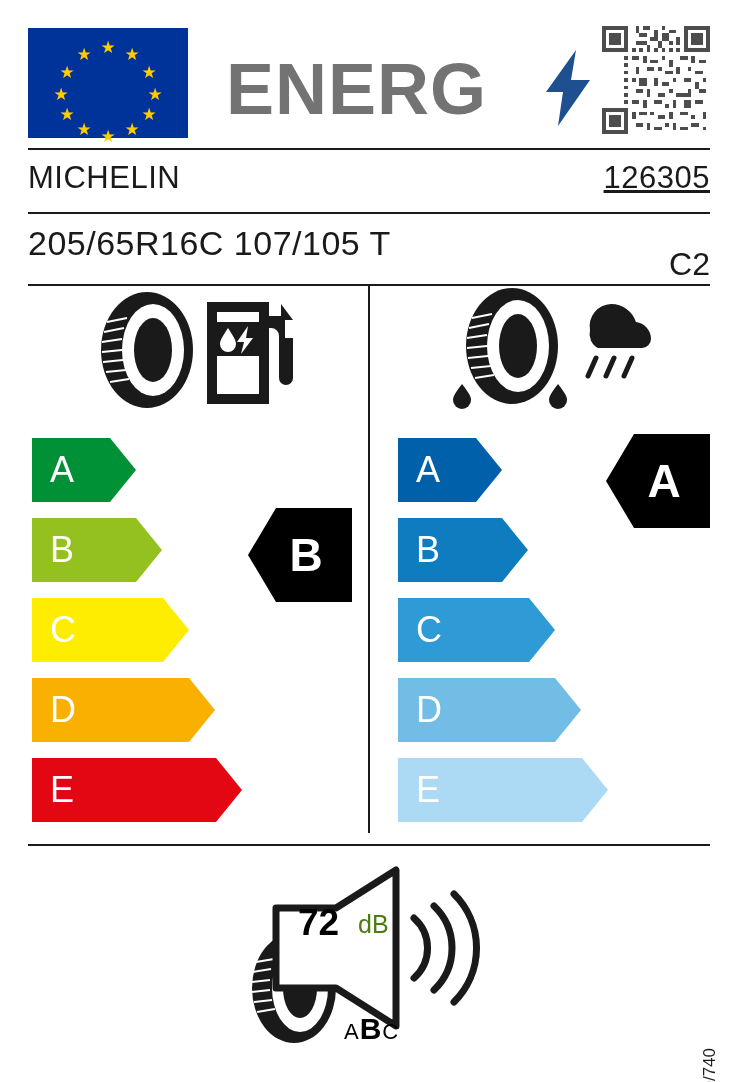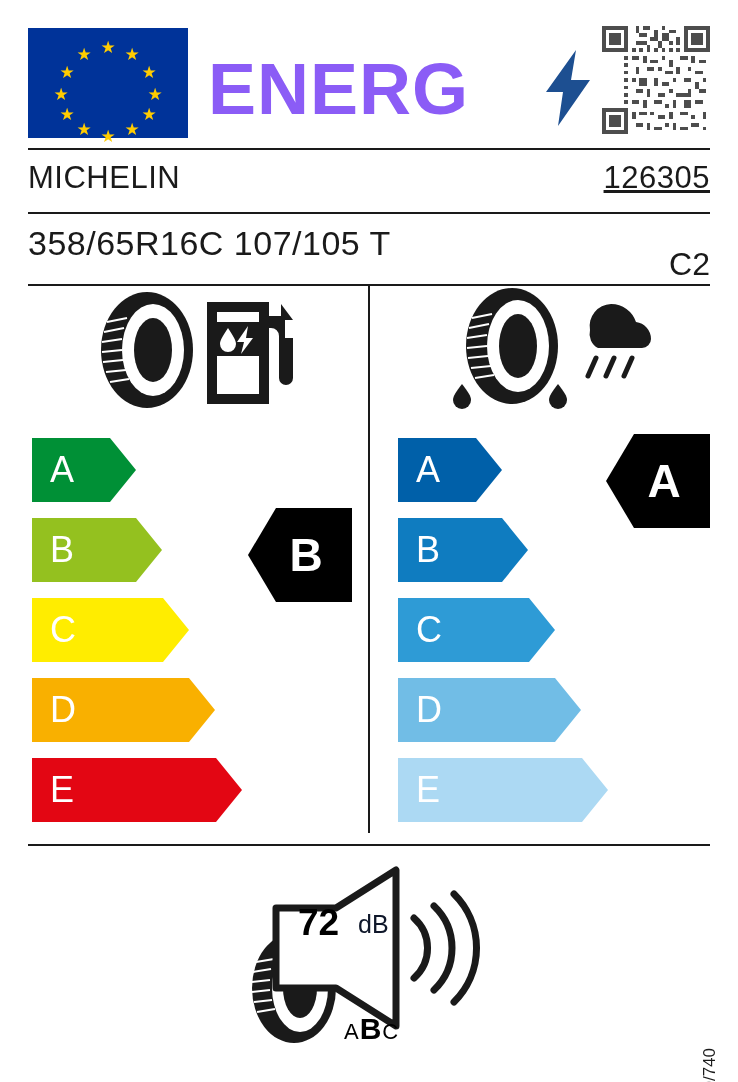--- a/index.html
+++ b/index.html
@@ -42,26 +42,26 @@
     position: absolute;
     color: #FFCC00;
     font-size: 17px;
     line-height: 17px;
     width: 18px;
     height: 18px;
     text-align: center;
   }
   .energ-word {
     position: absolute;
-    left: 180px;
+    left: 198px;
     top: 22px;
     font-size: 72px;
     font-weight: bold;
     letter-spacing: 1px;
-    color: #8b5cf6;
+    color: #737373;
     font-family: "Liberation Sans", sans-serif;
   }
   .bolt {
     position: absolute;
     left: 518px;
     top: 24px;
     width: 44px;
     height: 76px;
   }
   .qr {
@@ -225,21 +225,21 @@
     top: 36px;
     font-size: 37px;
     font-weight: bold;
     color: #000;
   }
   .noise-db-unit {
     position: absolute;
     left: 122px;
     top: 44px;
     font-size: 25px;
-    color: #0f172a;
+    color: #4d7c0f;
   }
   .noise-class {
     position: absolute;
     left: 108px;
     top: 146px;
     font-size: 22px;
     color: #000;
     letter-spacing: 1px;
   }
   .noise-class b {
@@ -399,21 +399,21 @@
   <div class="rule" style="top:148px;"></div>
 
   <div class="brand-row">
     <div class="brand-name">MICHELIN</div>
     <div class="brand-code">126305</div>
   </div>
 
   <div class="rule" style="top:212px;"></div>
 
   <div class="size-row">
-    <div class="tyre-size">358/65R16C 107/105 T</div>
+    <div class="tyre-size">205/65R16C 107/105 T</div>
     <div class="tyre-class">C2</div>
   </div>
 
   <div class="rule" style="top:284px;"></div>
 
   <div class="mid-divider"></div>
 
   <div class="pic-fuel">
     <svg width="200" height="125" viewBox="0 0 200 125">
 

